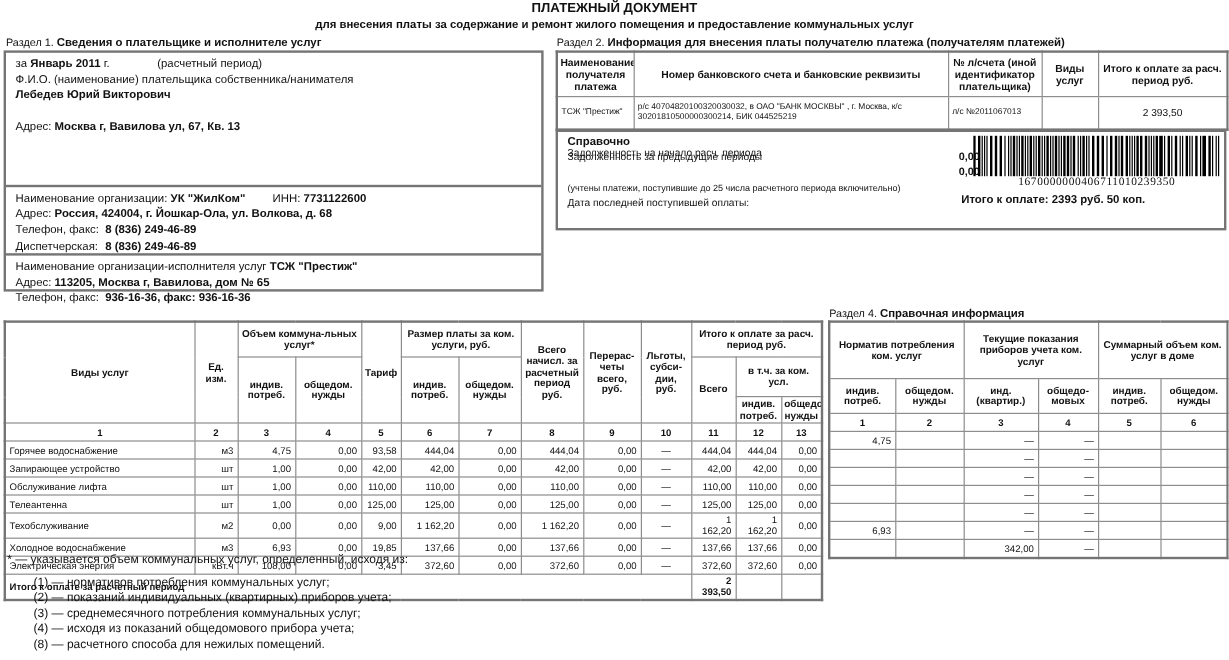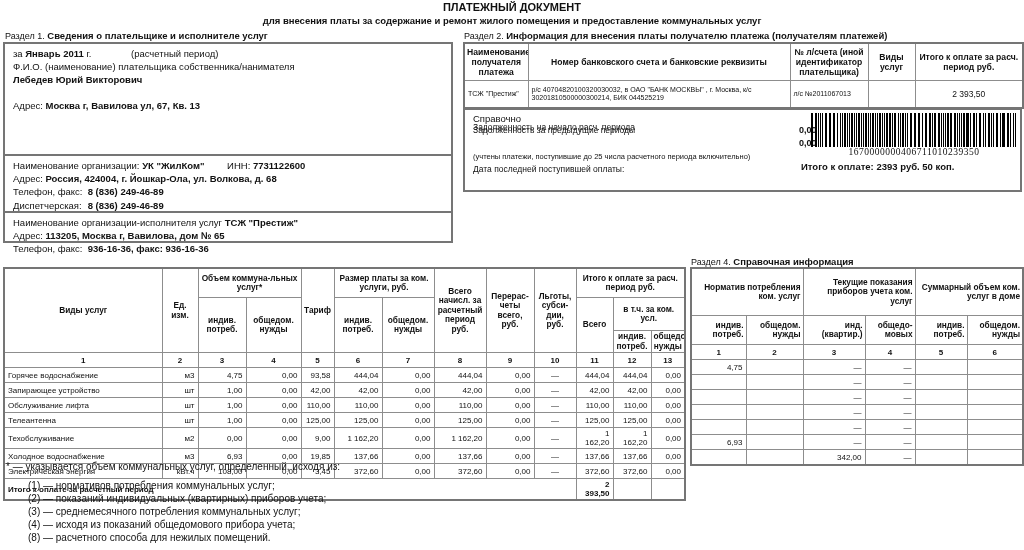--- a/index.html
+++ b/index.html
@@ -27,40 +27,40 @@
   .grid th,.grid td{border:1px solid #8d8d8d;overflow:hidden;}
   .grid th{font-weight:bold;text-align:center;vertical-align:middle;padding:1px 2px;}
   .grid td{padding:1px 3px;}
   .al{text-align:left;margin-top:16px;} .ar{text-align:right;} .ac{text-align:center;}
   
   #s2-table{position:absolute;left:463px;top:42px;width:559px;font-size:8.5px;}
   #s2-table th{font-size:8.6px;height:34px;margin-left:24px;}
   #s2-table td{height:24px;vertical-align:middle;}
   .small7{font-size:7px;line-height:8.5px;}
   #s2-ref{position:absolute;left:463px;top:108px;width:559px;height:84px;border:2px solid #757575;box-sizing:border-box;}
-  .ref-title{position:absolute;left:8px;top:3px;font-size:9.5px;font-weight:normal;}
+  .ref-title{position:absolute;left:8px;top:3px;font-size:9.5px;font-weight:bold;}
   .ref-lbl{position:absolute;left:8px;font-size:8.5px;white-space:nowrap;}
   .ref-note{font-size:7.5px;}
   .ref-val{position:absolute;left:334px;font-size:9px;font-weight:bold;}
   .ref-total{position:absolute;left:336px;top:51px;font-size:9.5px;font-weight:bold;white-space:nowrap;}
   .barcode-wrap{position:absolute;left:346px;top:3px;width:206px;height:49px;font-family:Liberation Serif, serif;}
   .barcode-bars{height:34px;overflow:hidden;white-space:nowrap;}
   .barcode-bars span{display:inline-block;height:100%;background:#000;vertical-align:top;}
   .barcode-num{text-align:center;font-size:9.5px;letter-spacing:0.5px;white-space:nowrap;}
   
   #s3-table{position:absolute;left:3px;top:267px;width:681px;font-size:8px;}
   #s3-table th{font-size:8.3px;line-height:9.5px;}
   #s3-table thead tr.r1 th{height:26px;}
   #s3-table thead tr.r2 th{height:30px;}
   #s3-table .numrow td{text-align:center;font-weight:bold;height:12px;}
   #s3-table tbody td{height:12px;}
   .total-row td{font-weight:bold;height:13px;}
   
   #s4-table{position:absolute;left:690px;top:267px;width:332px;font-size:8px;}
-  #s4-table th{font-size:8.3px;line-height:9.5px;text-align:right;}
+  #s4-table th{font-size:8.3px;line-height:9.5px;}
   #s4-table thead tr.r1 th{height:44px;}
   #s4-table thead tr.r2 th{height:26px;}
   #s4-table .numrow td{text-align:center;font-weight:bold;height:12px;}
   #s4-table tbody td{height:12px;text-align:right;}
   
   #footnotes{position:absolute;left:6px;top:460px;font-size:10px;line-height:13px;}
   #footnotes .items{margin-top:6px;margin-left:22px;}
 </style>
 </head>
 <body>

